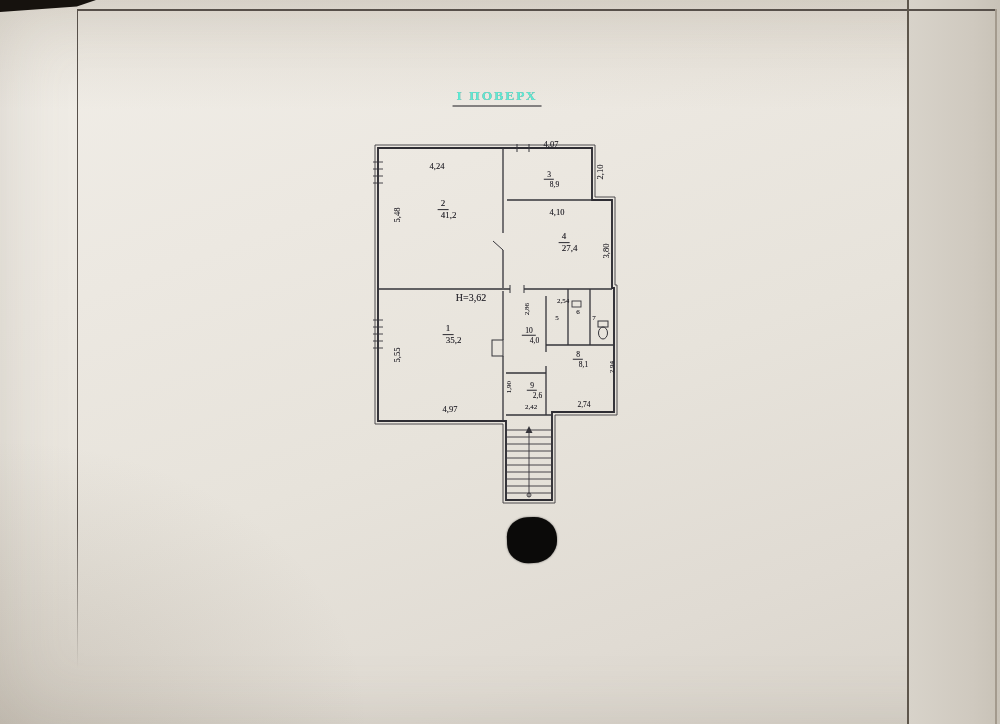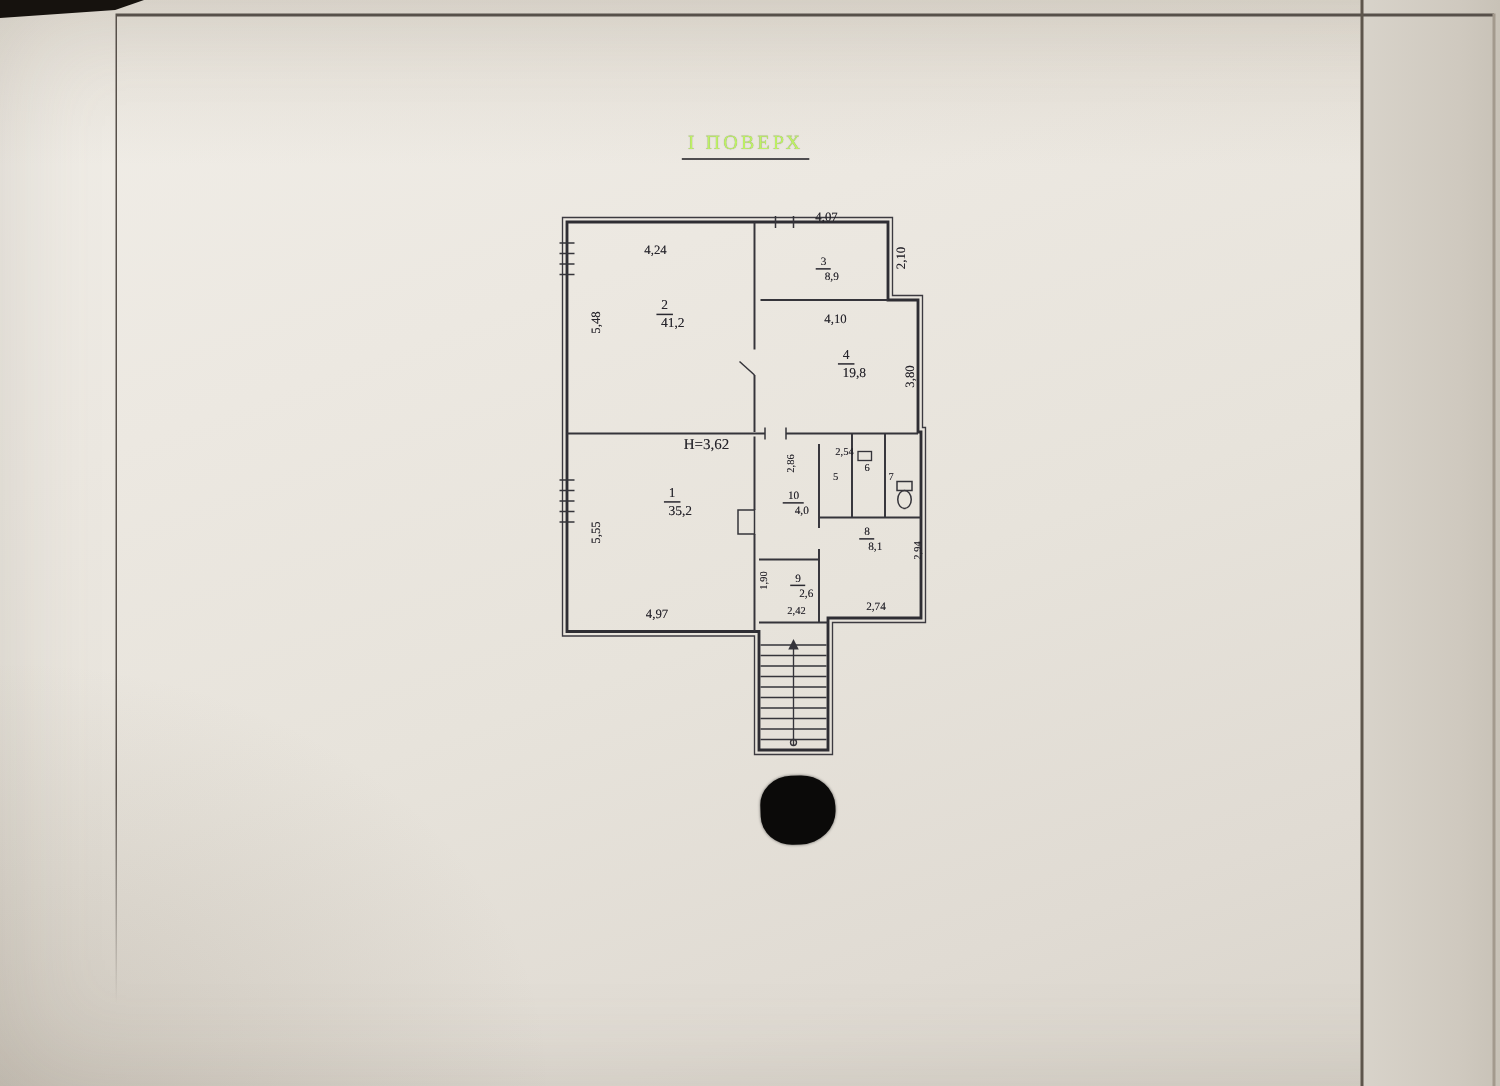--- a/index.html
+++ b/index.html
@@ -18,21 +18,21 @@
   
   .frame-top{position:absolute;left:78px;top:9px;width:918px;height:1.5px;background:#57504a;}
   .frame-left{position:absolute;left:77px;top:9px;width:1.4px;height:660px;
          background:linear-gradient(#57504a 78%,rgba(87,80,74,0));}
   .edge-right{position:absolute;left:907px;top:0;width:2px;height:724px;background:#5e564c;}
   .edge-far{position:absolute;left:995px;top:9px;width:1.5px;height:715px;background:#a39a8d;}
   .dark-corner{position:absolute;left:0;top:0;width:96px;height:12px;background:#16120e;
          clip-path:polygon(0 0,100% 0,80% 55%,0 100%);}
   
   #title{position:absolute;left:497px;top:97px;transform:translate(-50%,-50%);
-         font-weight:normal;font-size:13.5px;letter-spacing:2px;color:#bef264;
+         font-weight:bold;font-size:13.5px;letter-spacing:2px;color:#5eead4;
          border-bottom:1.2px solid #1d1b21;padding:0 4px 2px;white-space:nowrap;
          text-shadow:0 0 .5px rgba(30,28,35,.55);}
   
   svg#plan{position:absolute;left:0;top:0;pointer-events:none;}
   
   .lbl{position:absolute;transform:translate(-50%,-50%);white-space:nowrap;
        text-shadow:0 0 .4px rgba(35,33,42,.5);}
   .lbl.v{transform:translate(-50%,-50%) rotate(-90deg);}
   .dim{font-size:8.5px;}
   .dim.s{font-size:7px;}
@@ -118,35 +118,35 @@
   <div class="lbl dim v" style="left:397px;top:215px">5,48</div>
   <div class="lbl dim" style="left:557px;top:212px">4,10</div>
   <div class="lbl dim v" style="left:606px;top:251px">3,80</div>
   <div class="lbl dim s v" style="left:527px;top:309px">2,86</div>
   <div class="lbl dim s" style="left:563px;top:301px">2,54</div>
   <div class="lbl dim v" style="left:397px;top:355px">5,55</div>
   <div class="lbl dim s v" style="left:509px;top:387px">1,90</div>
   <div class="lbl dim s" style="left:531px;top:407px">2,42</div>
   <div class="lbl dim s v" style="left:612px;top:367px">2,94</div>
   <div class="lbl dim" style="left:584px;top:404px;font-size:7.5px">2,74</div>
-  <div class="lbl dim" style="left:438px;top:409px">4,97</div>
+  <div class="lbl dim" style="left:450px;top:409px">4,97</div>
 
   <div class="lbl hnote" style="left:471px;top:297px">Н=3,62</div>
 
   <div class="lbl room" style="left:443px;top:210px">
     <span class="num">2</span>
     <span class="ar">41,2</span>
   </div>
   <div class="lbl room sm" style="left:549px;top:180px">
     <span class="num">3</span>
     <span class="ar">8,9</span>
   </div>
   <div class="lbl room" style="left:564px;top:243px">
     <span class="num">4</span>
-    <span class="ar">19,8</span>
+    <span class="ar">27,4</span>
   </div>
   <div class="lbl room" style="left:448px;top:335px">
     <span class="num">1</span>
     <span class="ar">35,2</span>
   </div>
   <div class="lbl room sm" style="left:529px;top:336px">
     <span class="num">10</span>
     <span class="ar">4,0</span>
   </div>
   <div class="lbl room sm" style="left:532px;top:391px">

